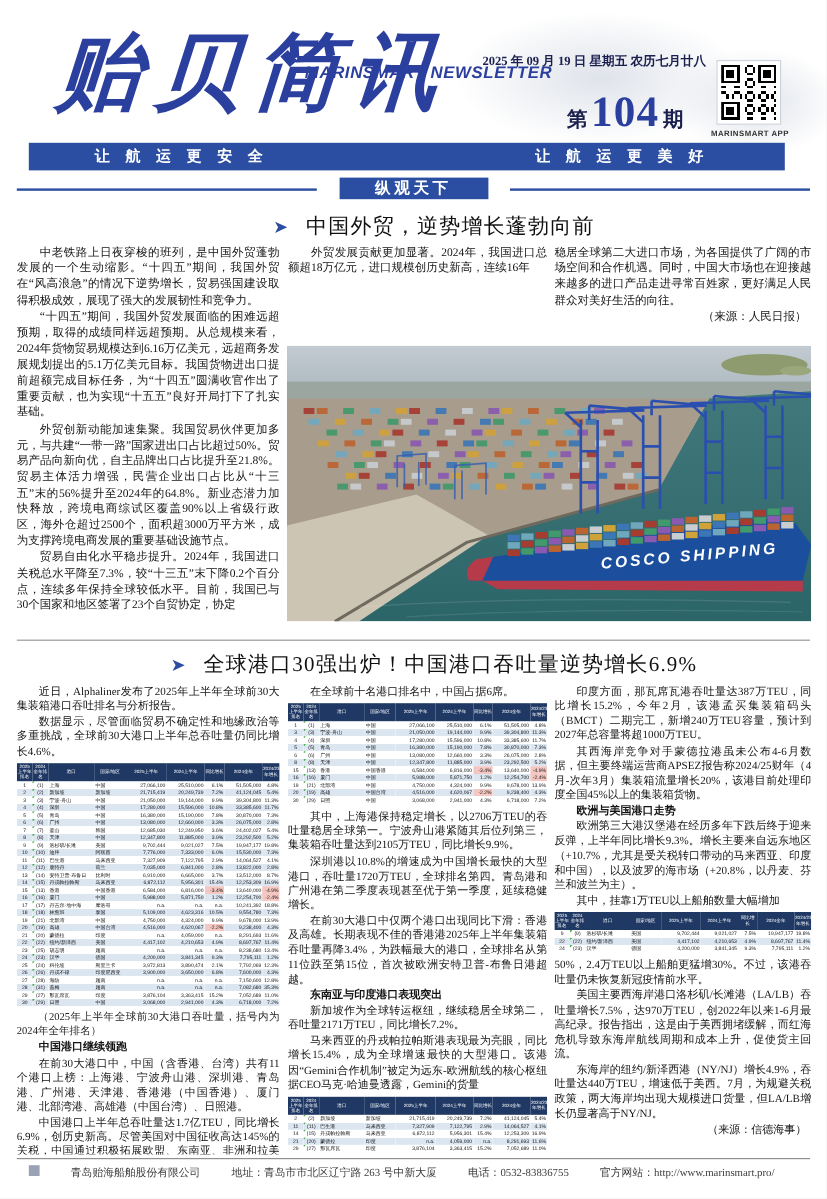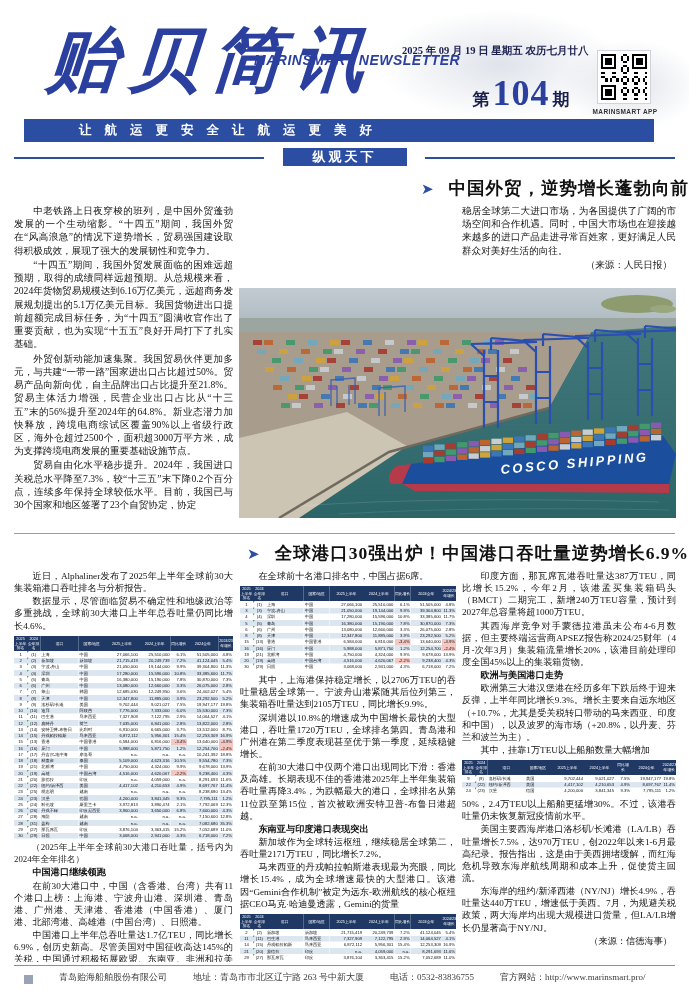--- a/index.html
+++ b/index.html
@@ -17,44 +17,44 @@
     font-size:70px; line-height:1.1; color:#2b3f9e; letter-spacing:12px; transform:skewX(-4deg);
     font-family:"Liberation Sans","DejaVu Sans",sans-serif; }
   .date-line { position:absolute; left:402px; top:44px; width:240px; font-size:10.5px; font-weight:bold; color:#1a1f4e; }
   .issue { position:absolute; left:436px; top:72px; width:170px; text-align:center; color:#1a1f4e; font-weight:bold; font-size:17px; }
   .issue b { font-size:36px; color:#2b3f9e; font-weight:900; padding:0 3px; letter-spacing:1px; }
   .qr { position:absolute; left:597px; top:50px; width:54px; height:54px; background:#fff; border:1px solid #cfd4dc; padding:3px; }
   .qr-caption { position:absolute; left:582px; top:108px; width:86px; text-align:center; font-size:6.5px; font-weight:bold;
     color:#333; font-family:"Liberation Sans",sans-serif; letter-spacing:.4px; }
   
   .banner { position:absolute; left:24px; right:35px; top:119px; height:23px; background:#2b4ea2;
-    display:flex; align-items:center; justify-content:flex-start; padding:0 55px; }
+    display:flex; align-items:center; justify-content:space-between; padding:0 55px; }
   .banner span { color:#fff; font-weight:bold; font-size:12.5px; letter-spacing:13px; }
   
   .sec-wrap { position:absolute; left:14px; right:14px; top:148px; height:20px; }
   .sec-line { position:absolute; top:9px; height:2px; background:#2b4ea2; width:250px; }
   .sec-box { position:absolute; left:50%; transform:translateX(-50%); top:0; background:#2b4ea2; color:#fff;
     font-weight:bold; font-size:13px; padding:0 30px; letter-spacing:3px; }
   
-  .a-title { position:absolute; left:0; right:0; text-align:right; font-size:17.5px; font-weight:700; color:#111;
+  .a-title { position:absolute; left:0; right:0; text-align:center; font-size:17.5px; font-weight:400; color:#111;
     letter-spacing:1px;padding-left:34px; }
   .a-title .arrow { color:#2b4ea2; font-size:15px; margin-right:14px; font-family:"DejaVu Sans",sans-serif; }
   
   .col { position:absolute; overflow:hidden; font-size:9.6px; line-height:1.38; color:#141414; text-align:justify; }
   .col p { text-indent:2em; margin-bottom:1px; }
   .col p.noindent { text-indent:0; }
   .col .subhead { font-weight:bold; text-indent:2em; }
   .col .source { text-align:right; text-indent:0; padding-right:4px; }
   .col .caption { font-size:8.8px; color:#222; }
   .a2col { font-size:9.2px; line-height:1.32; }
   
   .photo { position:absolute; left:239px; top:288px; width:437px; height:230px; overflow:hidden; }
   
   .divider { position:absolute; left:14px; right:14px; height:1px; background:#9a9a9a; }
-  .footer { position:absolute; left:24px; right:14px; top:971px; display:flex; align-items:flex-end; gap:26px;
+  .footer { position:absolute; left:24px; right:14px; top:971px; display:flex; align-items:flex-start; gap:26px;
     font-size:9px; color:#3c3c3c; }
   .footer .logo-sq { width:9px; height:9px; background:#9aa3b5; flex:0 0 auto; }
   
   .twrap { position:relative; margin:4px 0; overflow:visible; }
   .tscale { width:200%; transform:scale(.5); transform-origin:0 0; }
   table.ptable { width:100%; border-collapse:collapse; table-layout:fixed;
     font-family:"Liberation Sans","DejaVu Sans",sans-serif; }
   .ptable th { background:#1f3864; color:#fff; font-size:7.6px; font-weight:normal; line-height:1.15;
     padding:2px 1px; text-align:center; }
   .ptable td { font-size:8.4px; line-height:1.25; padding:1px 2px; white-space:nowrap; overflow:hidden; color:#111; }
@@ -187,20 +187,21 @@
     <span class="arrow">➤</span><span>中国外贸，逆势增长蓬勃向前</span>
   </div>
 
   <div class="col" style="left:14px;top:204px;width:219px;height:322px;">
     <p>中老铁路上日夜穿梭的班列，是中国外贸蓬勃发展的一个生动缩影。“十四五”期间，我国外贸在“风高浪急”的情况下逆势增长，贸易强国建设取得积极成效，展现了强大的发展韧性和竞争力。</p>
     <p>“十四五”期间，我国外贸发展面临的困难远超预期，取得的成绩同样远超预期。从总规模来看，2024年货物贸易规模达到6.16万亿美元，远超商务发展规划提出的5.1万亿美元目标。我国货物进出口提前超额完成目标任务，为“十四五”圆满收官作出了重要贡献，也为实现“十五五”良好开局打下了扎实基础。</p>
     <p>外贸创新动能加速集聚。我国贸易伙伴更加多元，与共建“一带一路”国家进出口占比超过50%。贸易产品向新向优，自主品牌出口占比提升至21.8%。贸易主体活力增强，民营企业出口占比从“十三五”末的56%提升至2024年的64.8%。新业态潜力加快释放，跨境电商综试区覆盖90%以上省级行政区，海外仓超过2500个，面积超3000万平方米，成为支撑跨境电商发展的重要基础设施节点。</p>
     <p>贸易自由化水平稳步提升。2024年，我国进口关税总水平降至7.3%，较“十三五”末下降0.2个百分点，连续多年保持全球较低水平。目前，我国已与30个国家和地区签署了23个自贸协定，协定</p>
   </div>
   <div class="col" style="left:240px;top:204px;width:216px;height:80px;">
+    <p>外贸发展贡献更加显著。2024年，我国进口总额超18万亿元，进口规模创历史新高，连续16年</p>
   </div>
   <div class="col" style="left:462px;top:204px;width:214px;height:82px;">
     <p class="noindent">稳居全球第二大进口市场，为各国提供了广阔的市场空间和合作机遇。同时，中国大市场也在迎接越来越多的进口产品走进寻常百姓家，更好满足人民群众对美好生活的向往。</p>
     <p class="source">（来源：人民日报）</p>
   </div>
 
   <div class="photo">
     <svg viewBox="0 0 437 230" width="437" height="230">
       <defs>
         <linearGradient id="sky" x1="0" y1="0" x2="0" y2="1">

